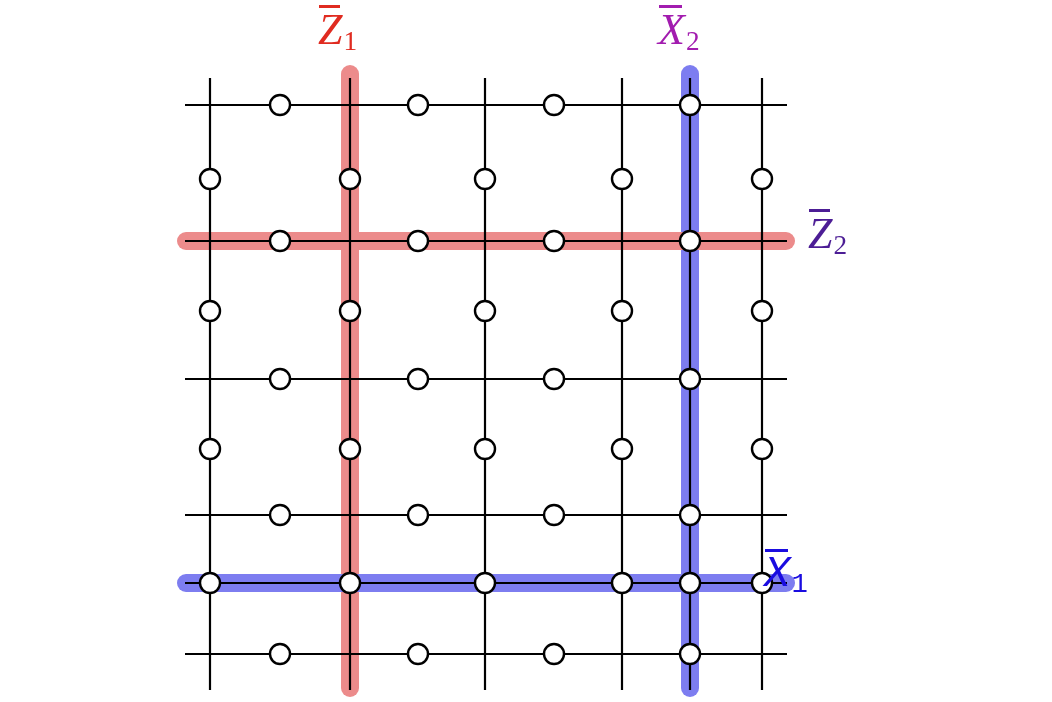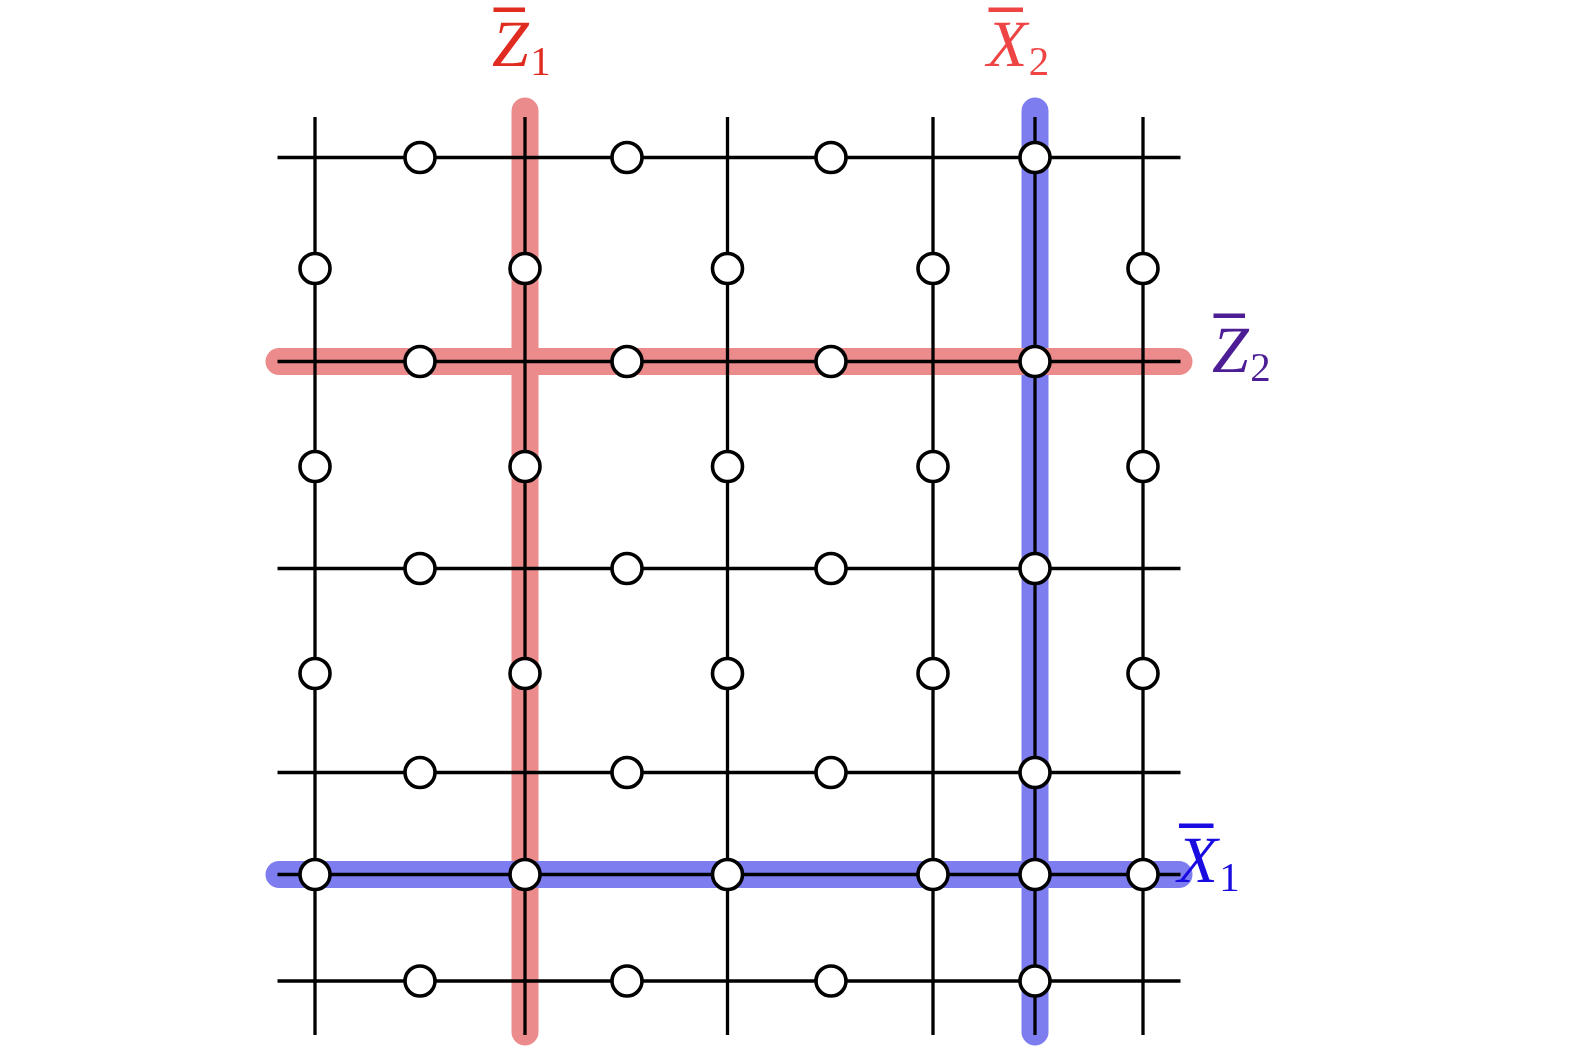--- a/index.html
+++ b/index.html
@@ -41,24 +41,24 @@
     top: -0.06em;
     height: 3px;
     background: currentColor;
   }
   .lbl sub {
     font-style: normal;
     font-size: 0.62em;
     vertical-align: -0.22em;
     margin-left: 1px;
   }
-  .lbl-z1 { left: 328px; top: 8px; }
+  .lbl-z1 { left: 318px; top: 8px; }
   .lbl-x2 { left: 658px; top: 8px; }
   .lbl-z2 { left: 808px; top: 212px; }
-  .lbl-x1 { left: 785px; top: 552px; }
+  .lbl-x1 { left: 764px; top: 552px; font-family: Liberation Mono, monospace; }
 </style>
 </head>
 <body>
 
 <svg id="figure" viewBox="0 0 1052 702" width="1052" height="702">
 
   <g>
     <line x1="350" y1="74" x2="350" y2="688" stroke="#ec8b8b" stroke-width="18" stroke-linecap="round"></line>
     <line x1="690" y1="74" x2="690" y2="688" stroke="#7d7df0" stroke-width="18" stroke-linecap="round"></line>
     <line x1="186" y1="241" x2="786" y2="241" stroke="#ec8b8b" stroke-width="18" stroke-linecap="round"></line>
@@ -135,21 +135,21 @@
     <circle cx="418" cy="654" r="10"></circle>
     <circle cx="554" cy="654" r="10"></circle>
     <circle cx="690" cy="654" r="10"></circle>
   </g>
 </svg>
 
 <div class="lbl lbl-z1" style="color:#e02b20">
   <span class="base"><span class="bar"></span><span>Z</span></span><sub>1</sub>
 </div>
 
-<div class="lbl lbl-x2" style="color:#ef4444">
+<div class="lbl lbl-x2" style="color:#a21caf">
   <span class="base"><span class="bar"></span><span>X</span></span><sub>2</sub>
 </div>
 
 <div class="lbl lbl-z2" style="color:#4c1d95">
   <span class="base"><span class="bar"></span><span>Z</span></span><sub>2</sub>
 </div>
 
 <div class="lbl lbl-x1" style="color:#1a0ce0">
   <span class="base"><span class="bar"></span><span>X</span></span><sub>1</sub>
 </div>

